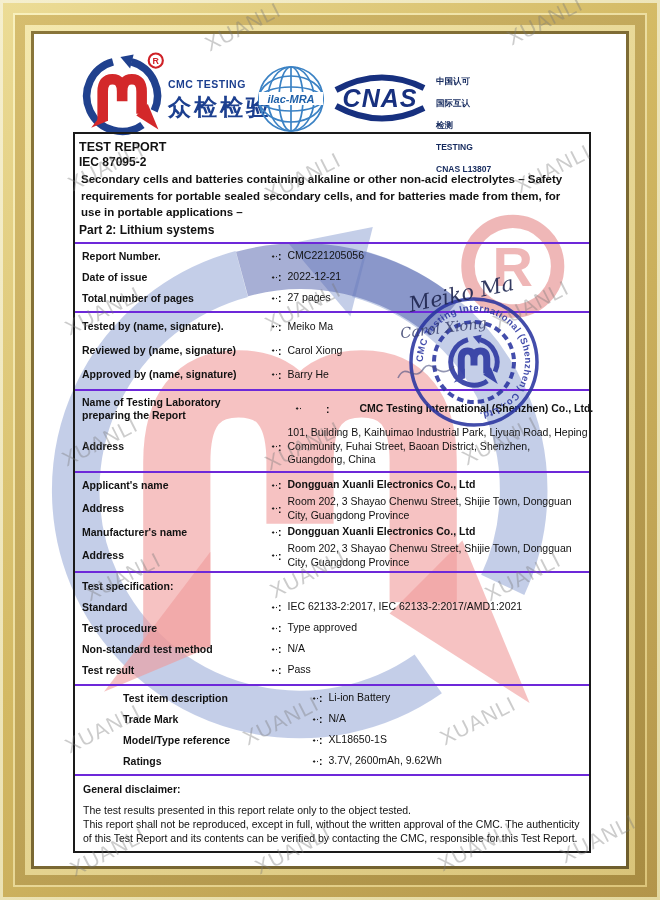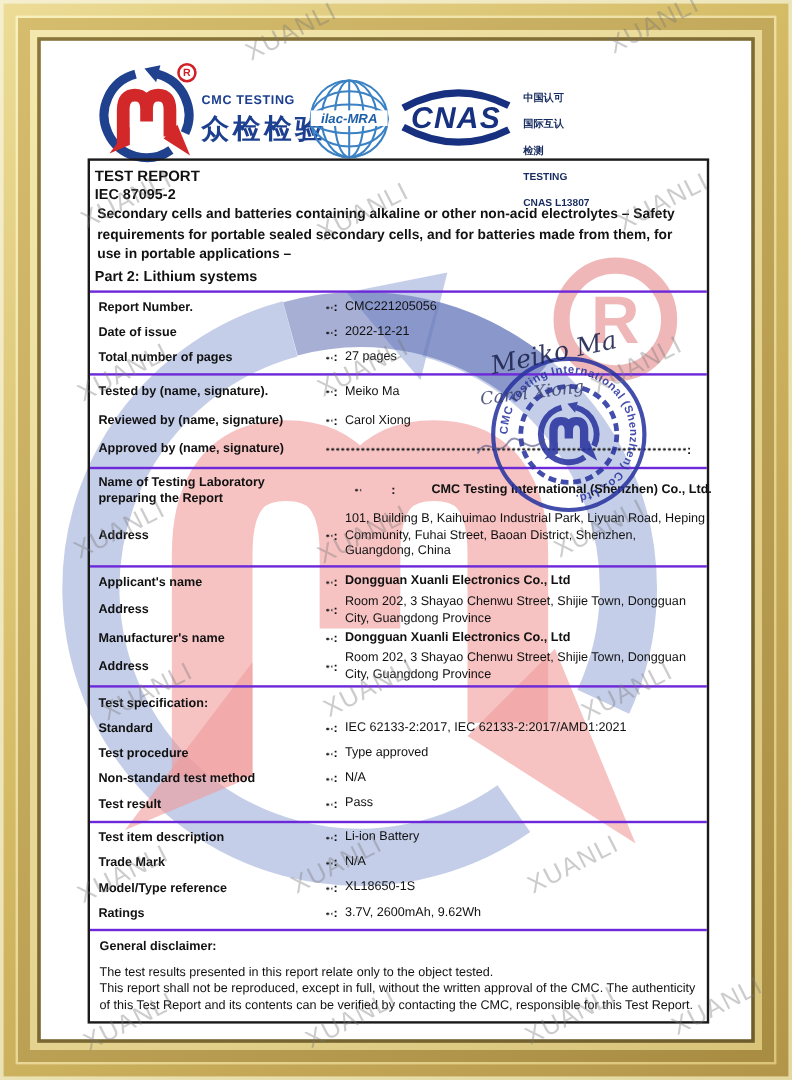--- a/index.html
+++ b/index.html
@@ -44,21 +44,21 @@
   .heading-row .lbl{width:auto;}
   .heading-row .colon{margin-left:0;}
   .sec0 .row{height:21px;}
   .sec1 .row{height:24px;}
   .sec2 .row-a{height:32px;gap:24px;}
   .sec2 .row-b{height:44px;}
   .sec3 .row-s{height:21px;}
   .sec3 .row-d{height:26px;}
   .sec4{padding:3px 0;}
   .sec4 .row{height:21px;}
-  .sec5 .row{height:21px;}
+  .sec5 .row{height:21px;margin-left:41px;}
   .disc{padding:4px 8px 6px 8px;}
   .disc-h{font-weight:bold;font-size:10.5px;line-height:18px;margin-bottom:5px;}
   .disc p{font-size:10.5px;line-height:14px;margin:0;}
   
   .stamp{position:absolute;left:368px;top:256px;z-index:2;opacity:.88;}
   .sig{position:absolute;z-index:2;font-family:"DejaVu Serif",serif;font-style:italic;
        white-space:nowrap;}
   .sig-tested{left:374px;top:248px;font-size:21px;color:#1e2550;transform:rotate(-12deg);opacity:.9;}
   .sig-reviewed{left:366px;top:286px;font-size:14.5px;color:#39406e;transform:rotate(-7deg);opacity:.85;}
   .sig-squiggle{left:362px;top:322px;z-index:2;position:absolute;opacity:.6;}
@@ -174,20 +174,21 @@
         <div class="row">
           <span class="lbl">Reviewed by (name, signature)</span>
           <span class="dots"></span>
           <span class="colon">:</span>
           <span class="val">Carol Xiong</span>
         </div>
         <div class="row">
           <span class="lbl">Approved by (name, signature)</span>
           <span class="dots"></span>
           <span class="colon">:</span>
+          <span class="val">Barry He</span>
         </div>
       </div>
 
       <div class="section sec2">
         <div class="row row-a">
           <span class="lbl">Name of Testing Laboratory preparing the Report</span>
           <span class="dots"></span>
           <span class="colon">:</span>
           <span class="val bold">CMC Testing International (Shenzhen) Co., Ltd.</span>
         </div>

